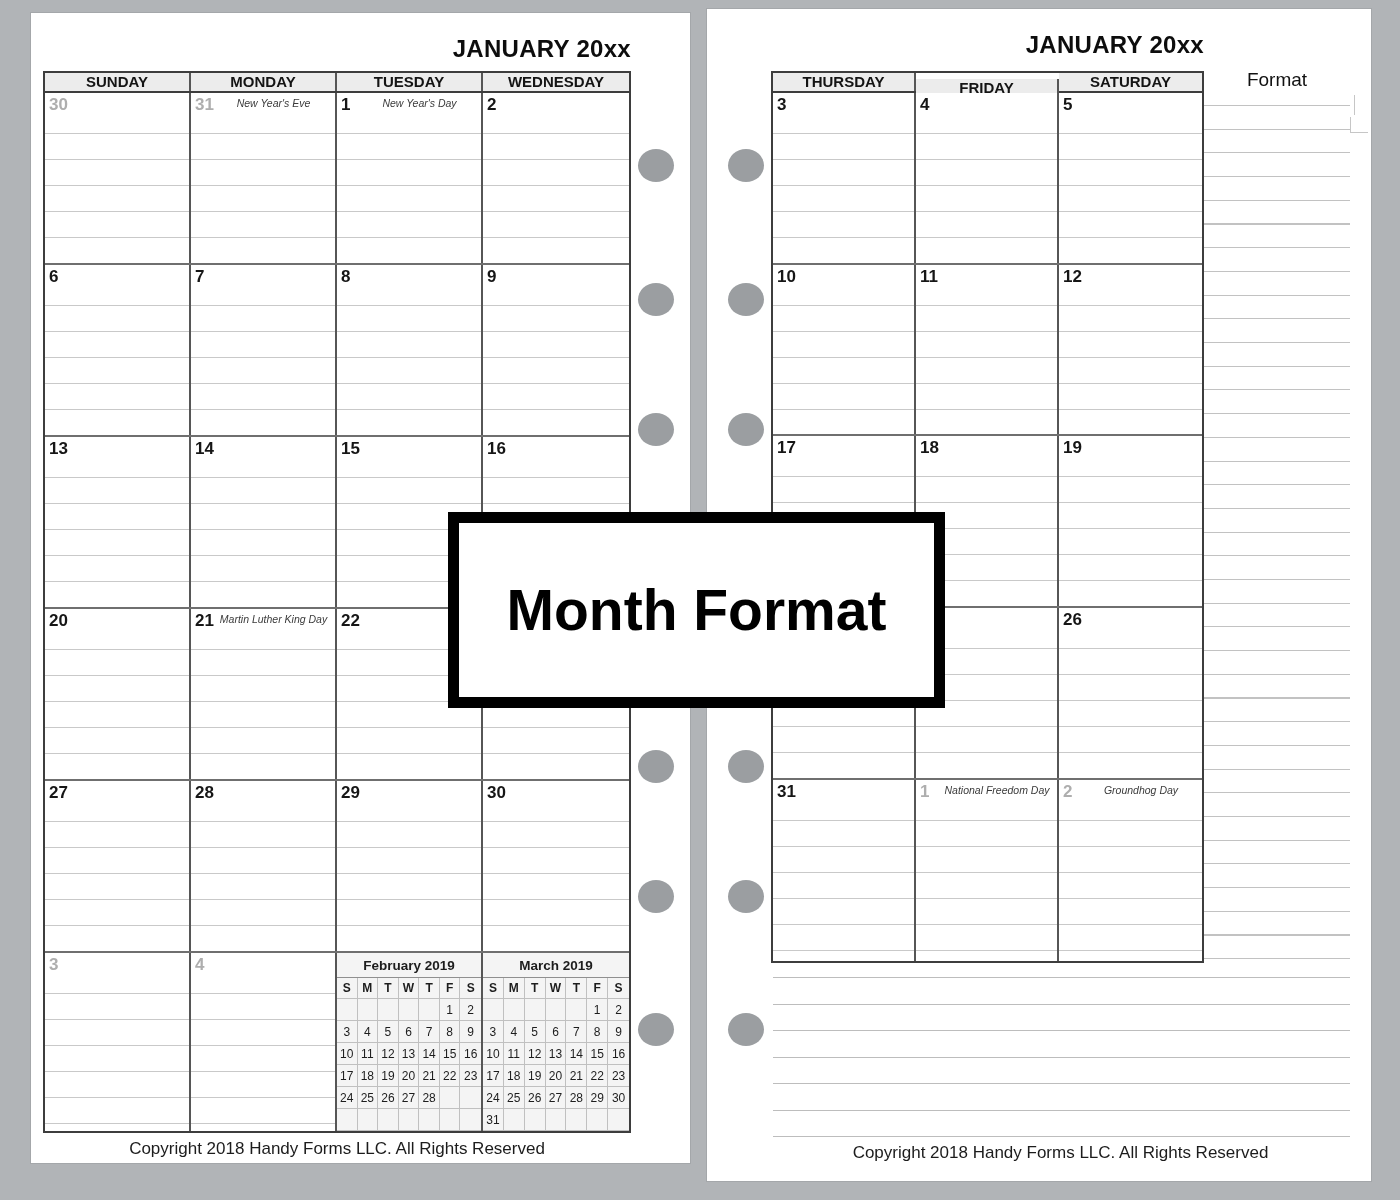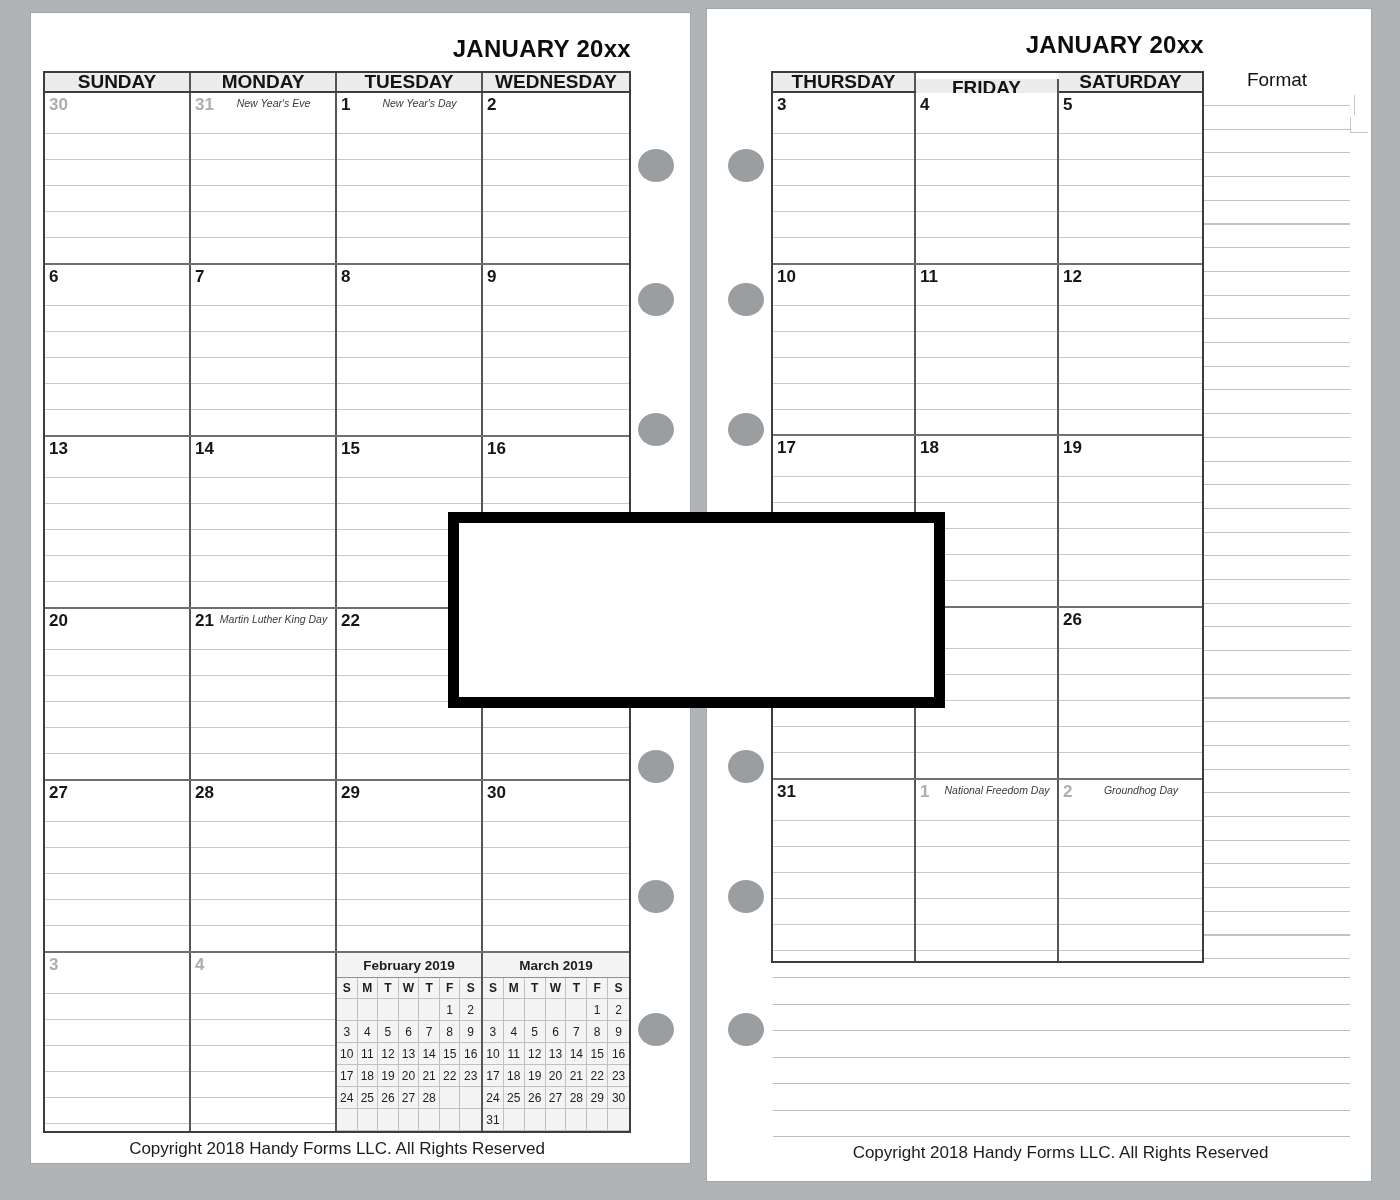--- a/index.html
+++ b/index.html
@@ -9,21 +9,21 @@
   .page{position:absolute;background:#fff;border:1px solid #a4a7aa}
   .page.left{left:30px;top:12px;width:661px;height:1152px}
   .page.right{left:706px;top:8px;width:666px;height:1174px}
   .cal-title{position:absolute;text-align:right;font-size:24px;font-weight:bold;color:#0d0d0d;letter-spacing:.3px}
   .page.left .cal-title{left:12px;width:588px;top:22px}
   .page.right .cal-title{left:64px;width:433px;top:22px}
   .cal-table{position:absolute;border:2px solid #3d3d3d;background:#fff}
   #left-table{left:12px;top:58px}
   #right-table{left:64px;top:62px}
   .cal-header-row{display:flex;height:20px;border-bottom:2px solid #3d3d3d}
-  .hcell{height:100%;background:#ececec;border-right:2px solid #565656;font-weight:bold;font-size:19px;line-height:17px;text-align:center;color:#141414}
+  .hcell{height:100%;background:#ececec;border-right:2px solid #565656;font-weight:bold;font-size:15px;line-height:17px;text-align:center;color:#141414}
   .hcell:last-child{border-right:none}
   .cal-row{display:flex;border-bottom:2px solid #6f6f6f}
   .cal-row:last-child{border-bottom:none}
   .day-cell{position:relative;border-right:2px solid #565656;background:#fff}
   .day-cell:last-child{border-right:none}
   .day-cell:not(.minical-host)::after{content:"";position:absolute;left:0;right:0;top:40px;bottom:0;
     background:repeating-linear-gradient(to bottom,#c9c9c9 0 1px,transparent 1px 26px);pointer-events:none}
   .daynum{position:absolute;top:2px;left:4px;font-size:17px;font-weight:bold;color:#161616}
   .daynum.gray{color:#aeaeae}
   .holiday{position:absolute;top:4px;left:24px;right:3px;text-align:center;font-style:italic;font-size:10.5px;color:#3a3a3a;white-space:nowrap}
@@ -339,15 +339,16 @@
         <div class="hole" style="left: 21px; top: 140px;"></div>
         <div class="hole" style="left: 21px; top: 274px;"></div>
         <div class="hole" style="left: 21px; top: 404px;"></div>
         <div class="hole" style="left: 21px; top: 741px;"></div>
         <div class="hole" style="left: 21px; top: 871px;"></div>
         <div class="hole" style="left: 21px; top: 1004px;"></div>
       </div>
   </section>
 
   <div class="banner">
+    <div>Month Format</div>
   </div>
 
 </div>
 
 </body></html>

